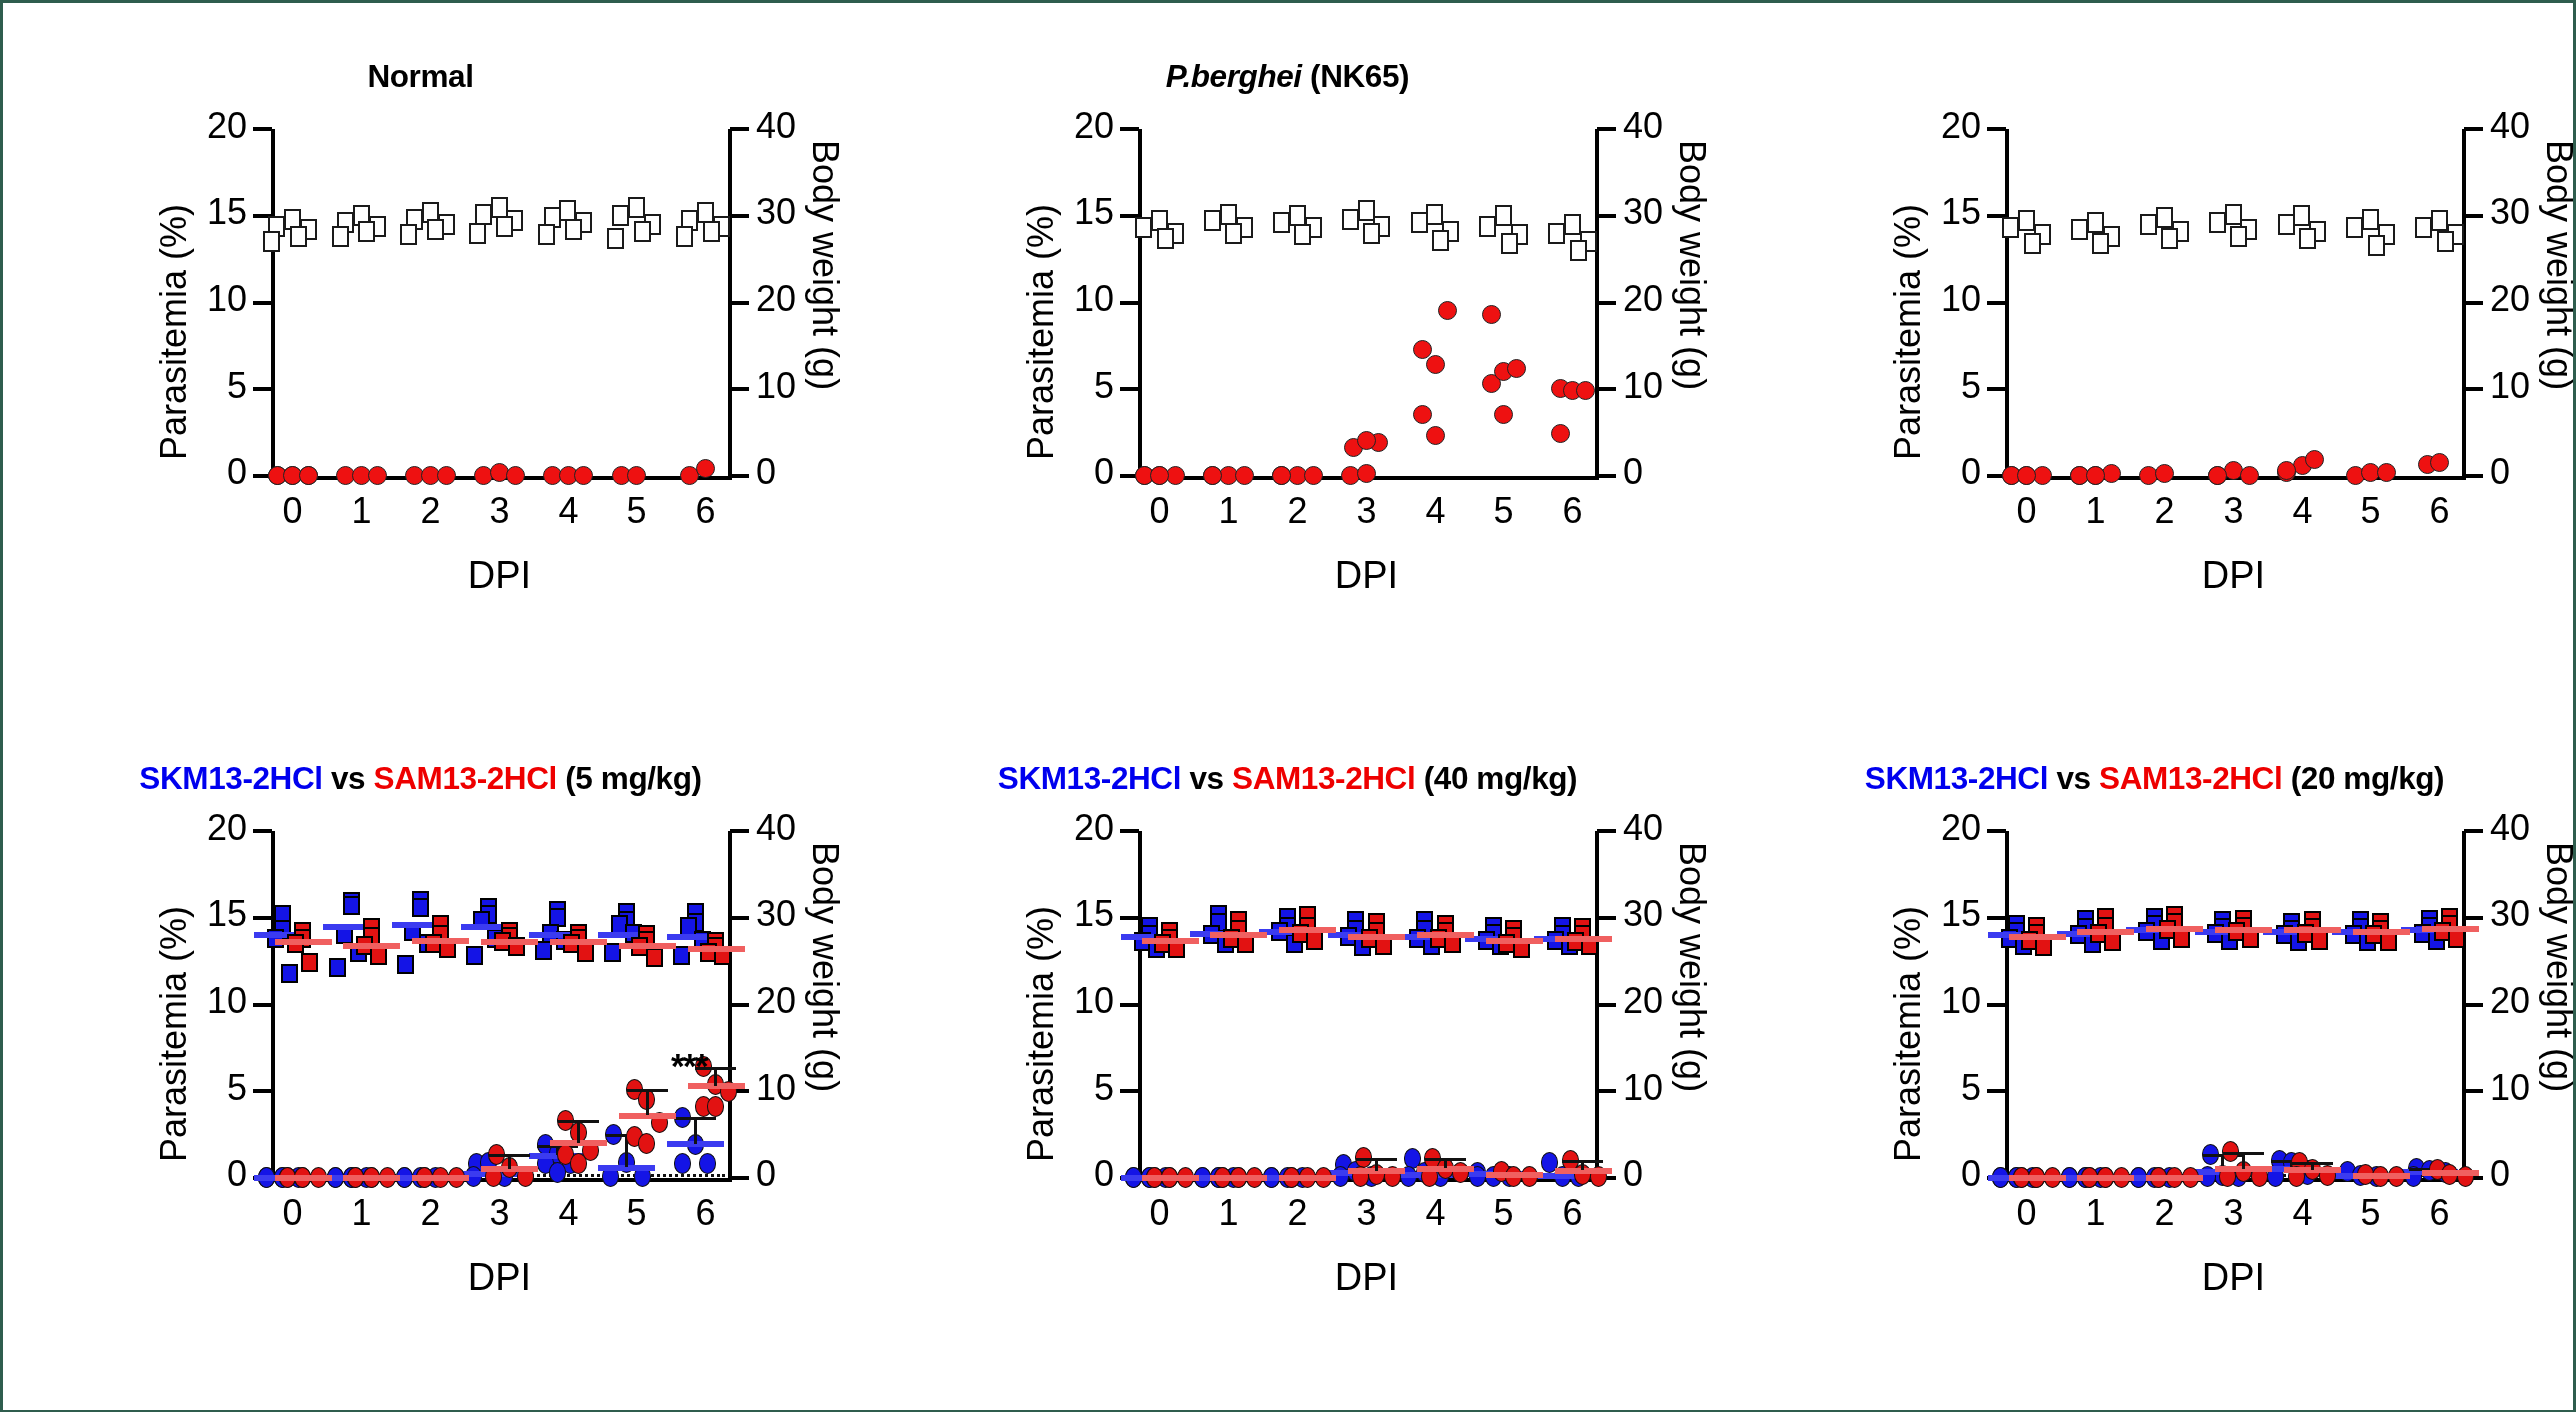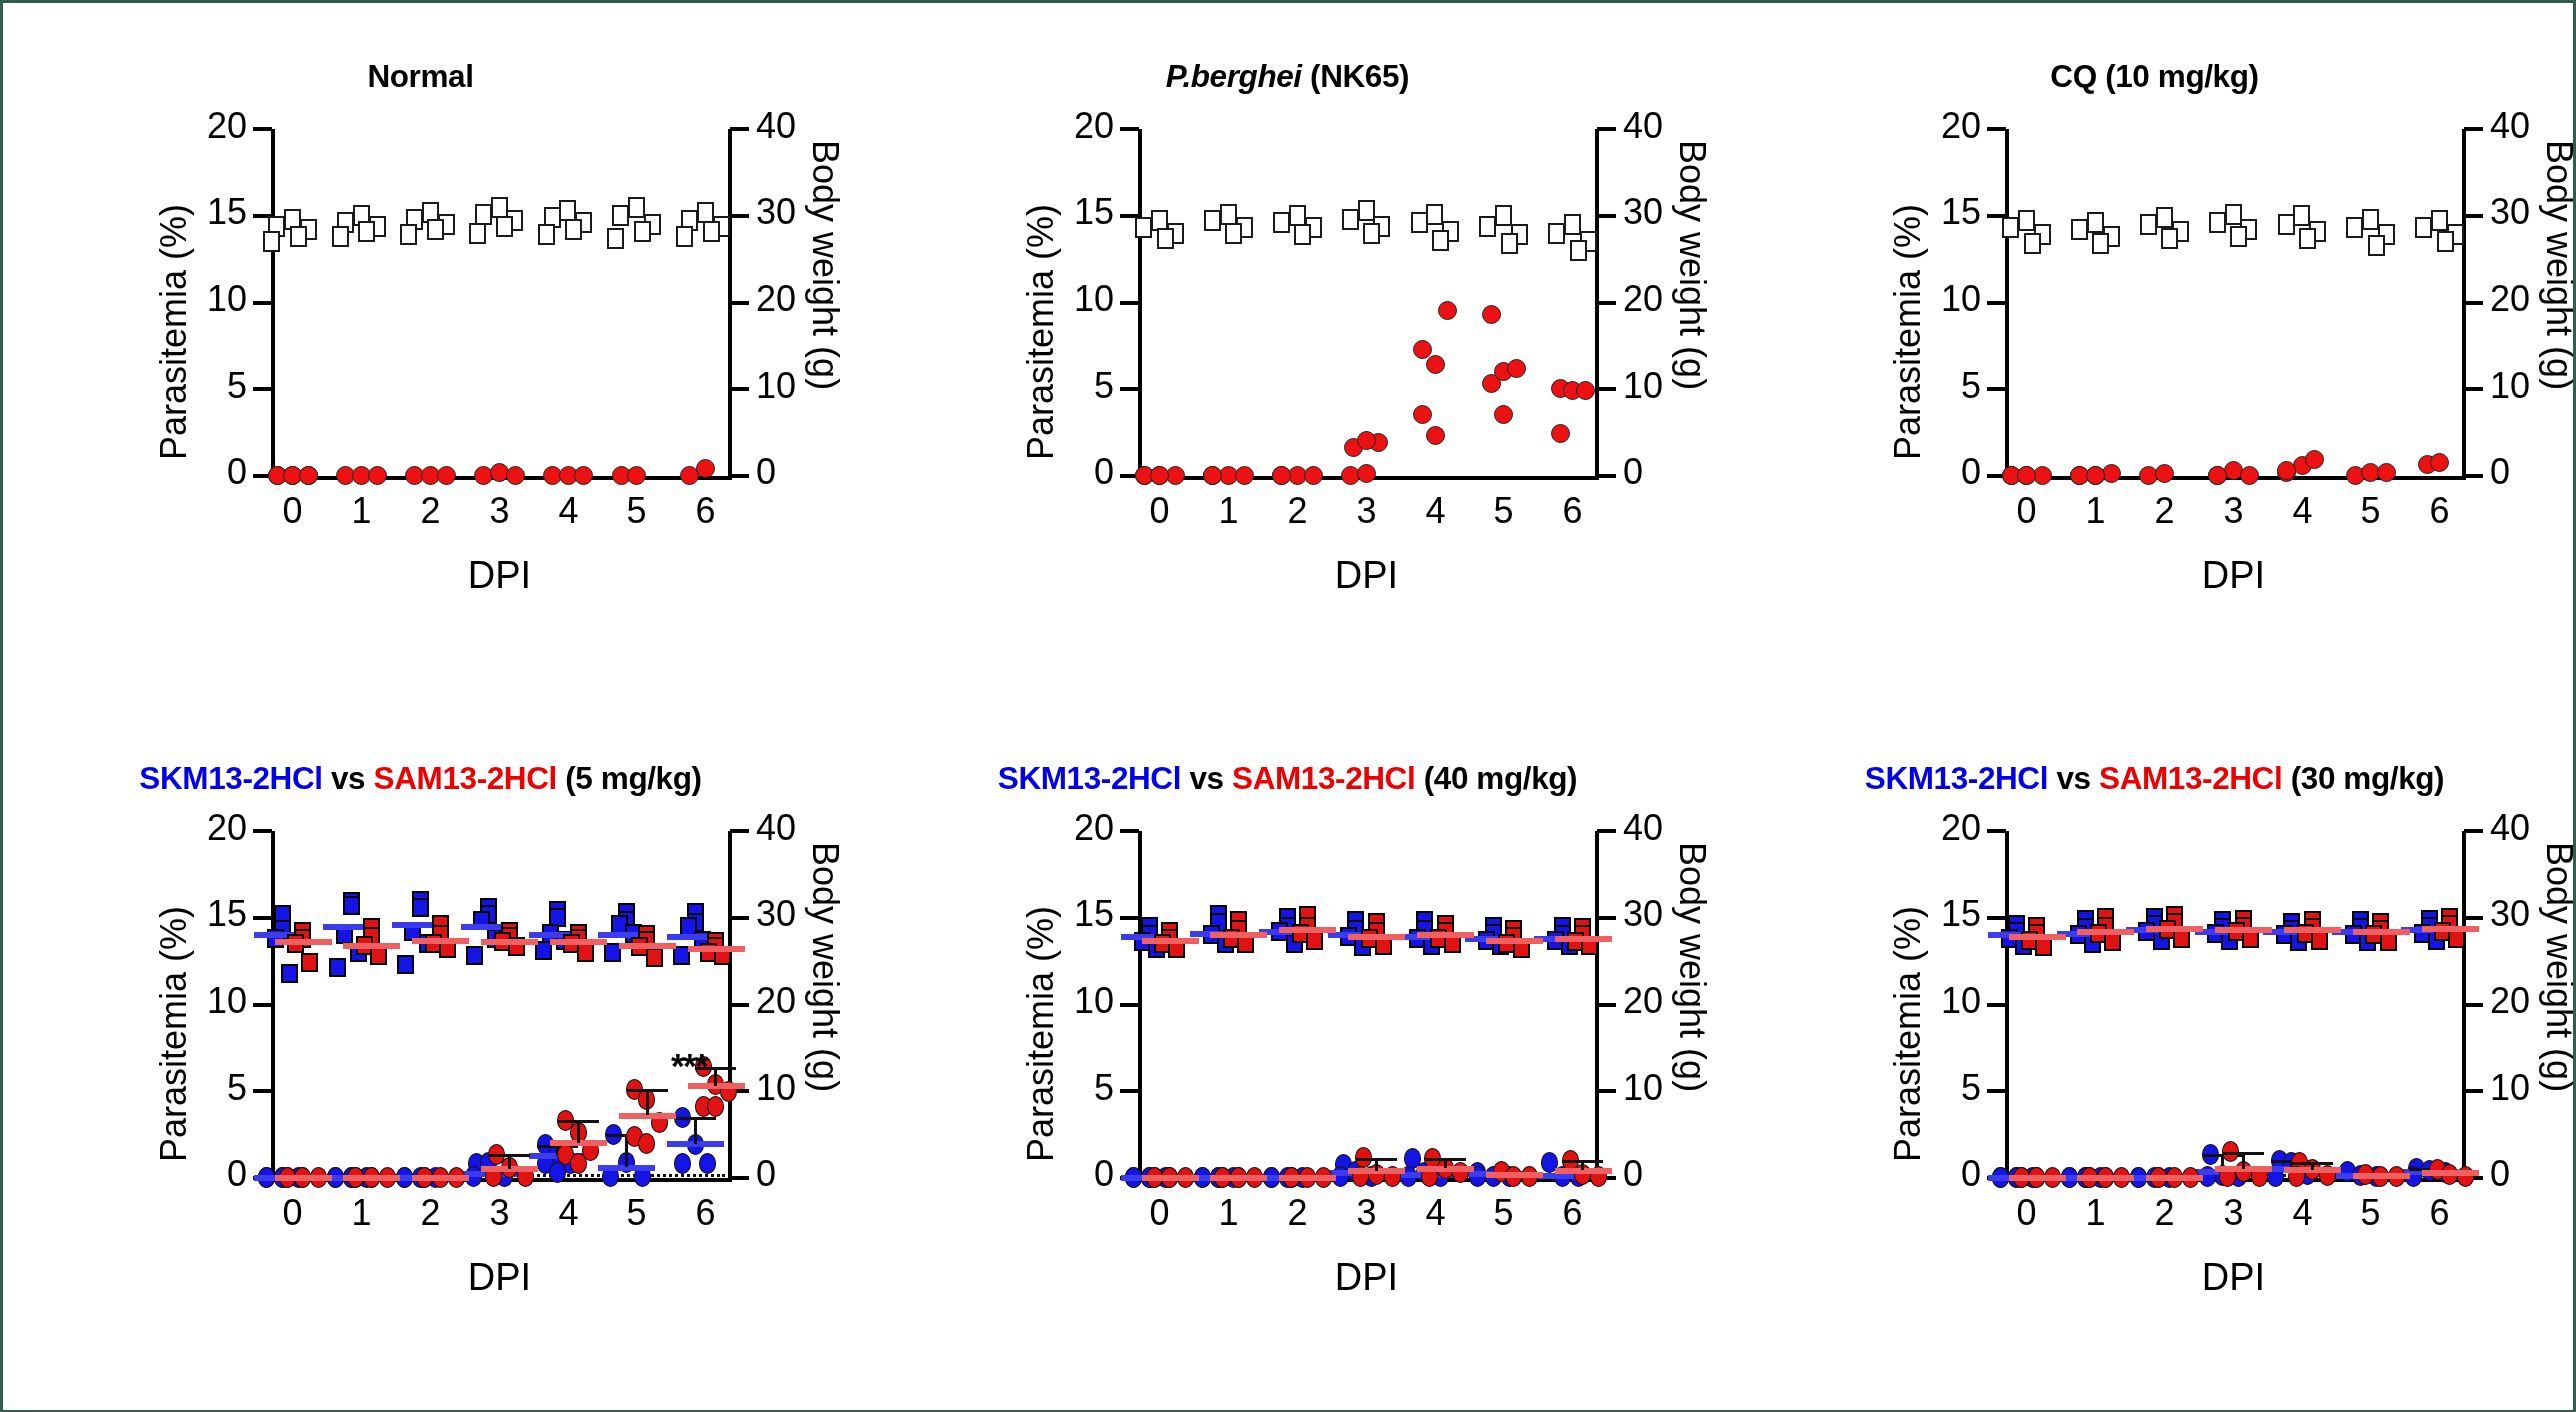--- a/index.html
+++ b/index.html
@@ -275,21 +275,20 @@
       <div class="mk mk-rc" style="left: 506px; top: 312px;"></div>
       <div class="mk mk-rc" style="left: 519px; top: 309px;"></div>
       <div class="mk mk-rc" style="left: 494px; top: 255px;"></div>
       <div class="mk mk-rc" style="left: 506px; top: 355px;"></div>
       <div class="mk mk-rc" style="left: 563px; top: 329px;"></div>
       <div class="mk mk-rc" style="left: 575px; top: 331px;"></div>
       <div class="mk mk-rc" style="left: 588px; top: 331px;"></div>
       <div class="mk mk-rc" style="left: 563px; top: 374px;"></div>
     </div>
     <div class="panel" style="left: 1852px; top: 47px; width: 709px; height: 646px;">
-      <div class="panel-title" style="top: 7.9px; width: 599px;"><span>CQ (10 mg/kg)</span></div>
       <div class="axis-line" style="left: 150px; top: 79px; width: 3.9px; height: 348px;"></div>
       <div class="axis-line" style="left: 607px; top: 79px; width: 3.9px; height: 348px;"></div>
       <div class="axis-line" style="left: 150px; top: 426px; width: 461px; height: 3.9px;"></div>
       <div class="tick" style="left: 132px; top: 424px; width: 19px; height: 3.9px;"></div>
       <div class="tick-label" style="left: 47px; top: 404px; width: 79px; text-align: right;">0</div>
       <div class="tick" style="left: 132px; top: 337px; width: 19px; height: 3.9px;"></div>
       <div class="tick-label" style="left: 47px; top: 318px; width: 79px; text-align: right;">5</div>
       <div class="tick" style="left: 132px; top: 251px; width: 19px; height: 3.9px;"></div>
       <div class="tick-label" style="left: 47px; top: 231px; width: 79px; text-align: right;">10</div>
       <div class="tick" style="left: 132px; top: 164px; width: 19px; height: 3.9px;"></div>
@@ -754,21 +753,21 @@
       <div class="errcap" style="left: 368px; top: 406px; width: 41px;"></div>
       <div class="meanbar red" style="left: 429px; top: 414px; width: 57px;"></div>
       <div class="errline" style="left: 456px; top: 406px; height: 9.5px;"></div>
       <div class="errcap" style="left: 437px; top: 406px; width: 41px;"></div>
       <div class="meanbar red" style="left: 498px; top: 420px; width: 57px;"></div>
       <div class="meanbar red" style="left: 567px; top: 416px; width: 57px;"></div>
       <div class="errline" style="left: 593px; top: 408px; height: 10.4px;"></div>
       <div class="errcap" style="left: 574px; top: 408px; width: 41px;"></div>
     </div>
     <div class="panel" style="left: 1852px; top: 749px; width: 709px; height: 646px;">
-      <div class="panel-title" style="top: 7.9px; width: 599px;"><span class="blue">SKM13-2HCl</span><span> vs </span><span class="red">SAM13-2HCl</span><span> (30 mg/kg)</span></div>
+      <div class="panel-title" style="top: 7.9px; width: 599px;"><span class="blue">SKM13-2HCl</span><span> vs </span><span class="red">SAM13-2HCl</span><span> (20 mg/kg)</span></div>
       <div class="axis-line" style="left: 150px; top: 79px; width: 3.9px; height: 348px;"></div>
       <div class="axis-line" style="left: 607px; top: 79px; width: 3.9px; height: 348px;"></div>
       <div class="axis-line" style="left: 150px; top: 426px; width: 461px; height: 3.9px;"></div>
       <div class="tick" style="left: 132px; top: 424px; width: 19px; height: 3.9px;"></div>
       <div class="tick-label" style="left: 47px; top: 404px; width: 79px; text-align: right;">0</div>
       <div class="tick" style="left: 132px; top: 337px; width: 19px; height: 3.9px;"></div>
       <div class="tick-label" style="left: 47px; top: 318px; width: 79px; text-align: right;">5</div>
       <div class="tick" style="left: 132px; top: 251px; width: 19px; height: 3.9px;"></div>
       <div class="tick-label" style="left: 47px; top: 231px; width: 79px; text-align: right;">10</div>
       <div class="tick" style="left: 132px; top: 164px; width: 19px; height: 3.9px;"></div>

